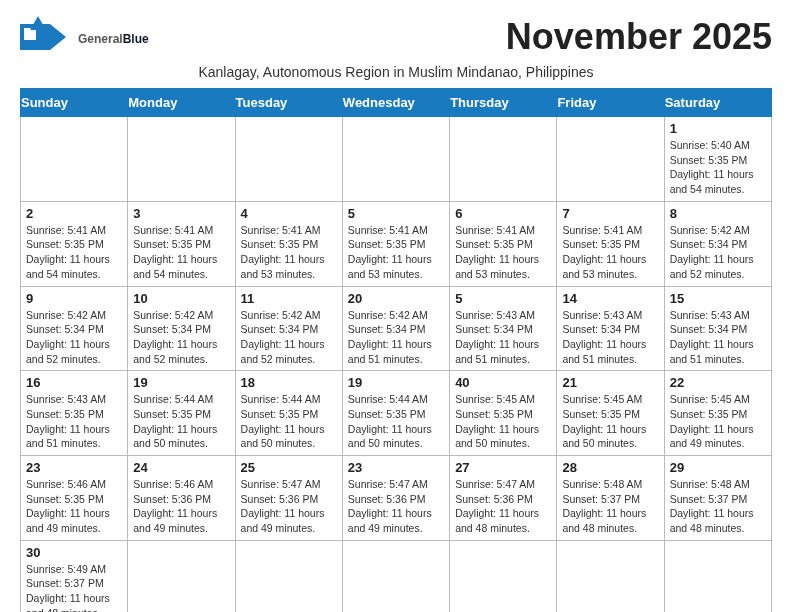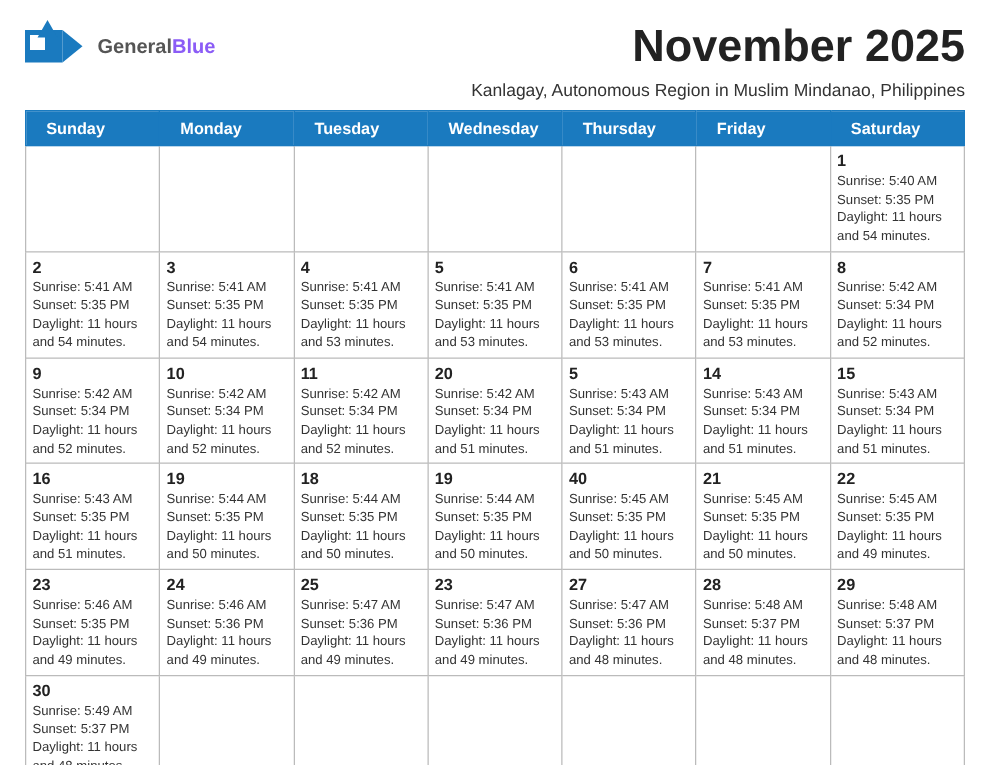--- a/index.html
+++ b/index.html
@@ -21,36 +21,36 @@
       flex-direction: column;
       align-items: flex-start;
     }
     .month-title {
       font-size: 36px;
       font-weight: bold;
       color: #222;
       text-align: right;
     }
     .subtitle {
-      text-align: right;
+      text-align: center;
       font-size: 14px;
       color: #333;
       margin-bottom: 8px;
       font-weight: normal;
     }
     .calendar-table {
       width: 100%;
       border-collapse: collapse;
       border: 1px solid #bbb;
     }
     .calendar-table th {
       background: #1a7abf;
       color: #fff;
       font-size: 13px;
-      padding: 6px 16px;
+      padding: 6px 0;
       text-align: left;
       border: 1px solid #1a7abf;
       font-weight: bold;
     }
     .calendar-table td {
       border: 1px solid #bbb;
       vertical-align: top;
       padding: 4px 5px;
       width: calc(100% / 7);
       min-height: 70px;
@@ -72,27 +72,27 @@
     }
     .empty-cell {
       background: #f5f5f5;
     }
     .logo-combined {
       display: flex;
       align-items: center;
       gap: 0px;
     }
     .general-text {
-      font-size: 16px;
+      font-size: 12px;
       font-weight: bold;
       color: #555;
       font-family: Arial, sans-serif;
     }
     .blue-text {
-      color: #8b5cf6;
+      color: #0f172a;
     }
     .logo-svg {
       margin-right: 6px;
     }
   </style>
 </head>
 <body>
 
 <div class="header-area">
   <div class="logo-area">

